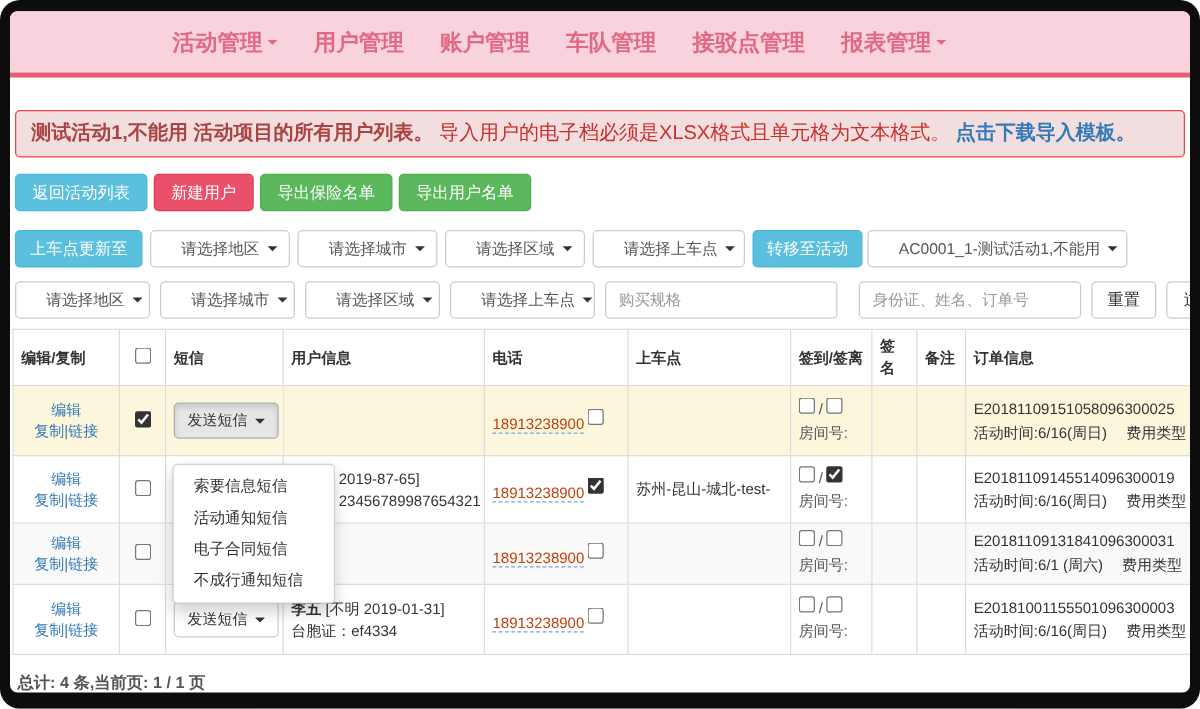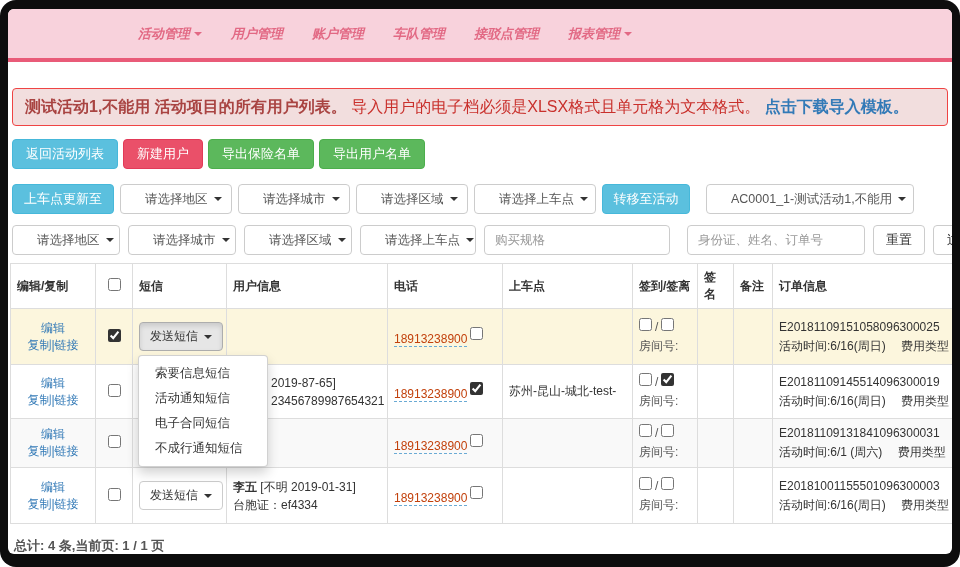--- a/index.html
+++ b/index.html
@@ -2,21 +2,21 @@
 <html><head>
 <meta charset="utf-8">
 <style>
   * { margin:0; padding:0; box-sizing:border-box; }
   html,body { width:960px; height:567px; background:#fff; font-family:"Liberation Sans","DejaVu Sans",sans-serif; }
   .frame { position:relative; width:960px; height:567px; background:#0d0d0d; border-radius:16px; overflow:hidden; }
   .page  { position:absolute; left:8px; right:8px; top:9px; bottom:13px; background:#fff; border-radius:6px; overflow:hidden; }
 
   
   .nav { height:49px; background:#f8d2dc; display:flex; align-items:center; padding-left:130px; }
-  .nav a { color:#e26984; font-size:13px; font-weight:bold; text-decoration:none; margin-right:29px; display:inline-flex; align-items:center; cursor:pointer;font-style:italic; }
+  .nav a { color:#e26984; font-size:18px; font-weight:bold; text-decoration:none; margin-right:29px; display:inline-flex; align-items:center; cursor:pointer; }
   .caret { display:inline-block; width:0; height:0; margin-left:4px; border-left:4px solid transparent; border-right:4px solid transparent; border-top:4px solid #e26984; }
   .nav-divider { height:4px; background:#e95b78; }
 
   
   .alert { margin:26px 4px 13px; padding:9px 12px; background:#f2dede; border:1px solid #ef4444; border-radius:4px; font-size:16px; line-height:18px; }
   .alert .bold { color:#a94442; font-weight:bold; }
   .alert .warn { color:#c9302c; }
   .alert a { color:#337ab7; font-weight:bold; text-decoration:none; cursor:pointer; }
 
   
@@ -45,21 +45,21 @@
   tbody tr:nth-child(3) td { background:#f9f9f9; }
   tr.hl td { background:#fcf6dd !important; }
   .c-edit { text-align:center; }
   .c-edit a { display:block; color:#337ab7; text-decoration:none; line-height:17px; cursor:pointer; }
   .c-check, .th-check { text-align:center; }
   input[type=checkbox] { width:13px; height:13px; accent-color:#333; cursor:pointer; }
   .sms-btn { display:inline-flex; align-items:center; gap:6px; height:29px; padding:0 10px; background:#fff; border:1px solid #ccc; border-radius:4px; font-size:12px; color:#333; cursor:pointer; white-space:nowrap; }
   .sms-btn.open { background:#e6e6e6; border-color:#adadad; box-shadow:inset 0 3px 5px rgba(0,0,0,.12); }
   .sms-btn .sc { width:0; height:0; border-left:4px solid transparent; border-right:4px solid transparent; border-top:4px solid #333; }
   .c-sms { position:relative; text-align:left; }
-  .dropdown { position:absolute; left:5px; top:46px; width:130px; background:#fff; border:1px solid rgba(0,0,0,.18); border-radius:4px; box-shadow:0 6px 12px rgba(0,0,0,.18); padding:5px 0; z-index:100; }
+  .dropdown { position:absolute; left:5px; top:62px; width:130px; background:#fff; border:1px solid rgba(0,0,0,.18); border-radius:4px; box-shadow:0 6px 12px rgba(0,0,0,.18); padding:5px 0; z-index:100; }
   .dropdown a { display:block; padding:4px 16px; font-size:12.5px; color:#333; text-decoration:none; white-space:nowrap; cursor:pointer; }
   .c-user { line-height:18px; }
   .c-user.indent { padding-left:44px; }
   .c-user b { font-weight:bold; }
   .c-phone a { color:#c2410c; text-decoration:none; border-bottom:1px dashed #6aaad4; cursor:pointer; }
   .c-phone input { vertical-align:3px; margin-left:3px; }
   .c-sign { color:#555; line-height:19px; }
   .c-sign .slash { color:#555; margin:0 3px; }
   .c-order div { white-space:nowrap; line-height:19px; }
   .r1 td { height:56px; } .r2 td { height:54px; } .r3 td { height:46px; } .r4 td { height:56px; }
@@ -120,21 +120,21 @@
           <span class="sc"></span>
         </div>
       <div class="select" style="width:112px;margin-right:6px;">
           <span>请选择区域</span>
           <span class="sc"></span>
         </div>
       <div class="select" style="width:122px;margin-right:6px;">
           <span>请选择上车点</span>
           <span class="sc"></span>
         </div>
-      <button class="btn btn-info" style="width:88px;margin-right:16px;">转移至活动</button>
+      <button class="btn btn-info" style="width:88px;margin-right:4px;">转移至活动</button>
       <div class="select" style="width:208px;">
           <span>AC0001_1-测试活动1,不能用</span>
           <span class="sc"></span>
         </div>
     </div>
 
     <div class="filter-row fr2">
       <div class="select" style="width:108px;margin-right:8px;">
           <span>请选择地区</span>
           <span class="sc"></span>

